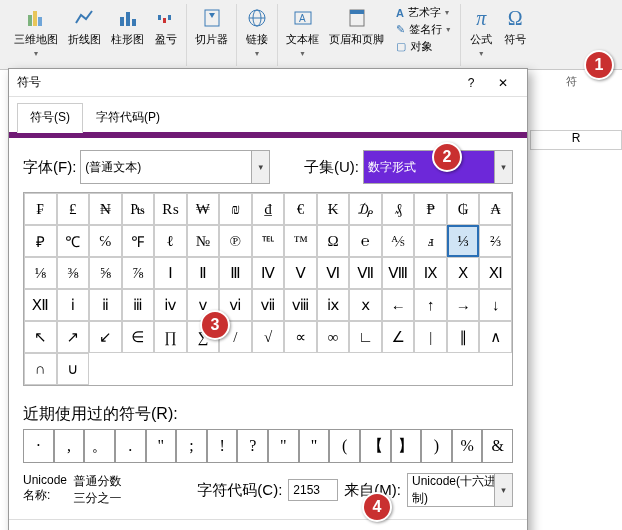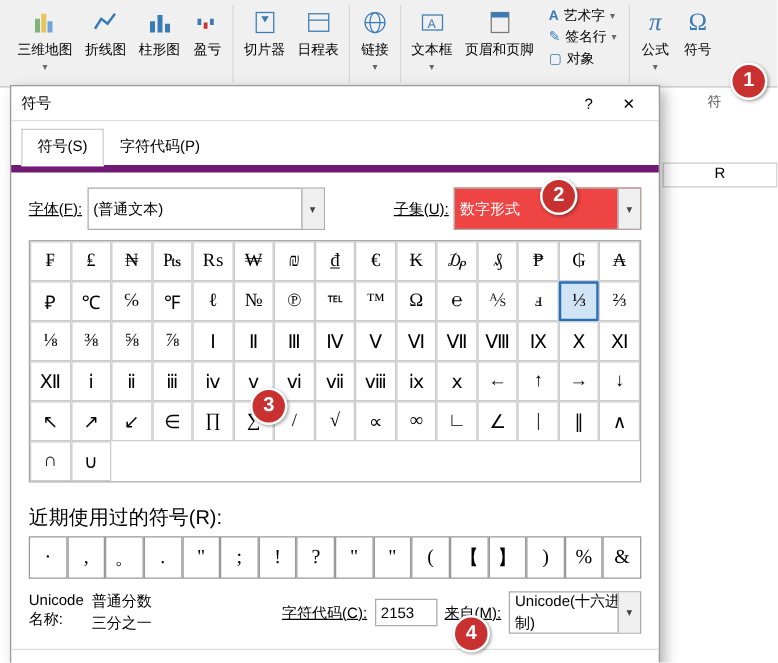--- a/index.html
+++ b/index.html
@@ -20,23 +20,23 @@
   .dialog-title { height: 28px; display: flex; align-items: center; padding: 0 8px; border-bottom: 1px solid #e0e0e0; }
   .dialog-title-text { flex: 1; font-size: 12px; }
   .dialog-title-btn { width: 32px; height: 24px; display: flex; align-items: center; justify-content: center; cursor: pointer; }
   
   .tabs { display: flex; padding: 6px 8px 0 8px; border-bottom: 6px solid #701a75; }
   .tab { padding: 5px 12px; border: 1px solid transparent; cursor: pointer; font-size: 12px; }
   .tab.active { border: 1px solid #ccc; border-bottom: 1px solid #fff; background: #fff; margin-bottom: -1px; }
   
   .dialog-body { padding: 12px 14px; }
   .field-row { display: flex; align-items: center; gap: 4px; margin-bottom: 8px; }
-  .field-label { font-size: 12px; text-decoration: underline; }
+  .field-label { font-size: 15px; }
   .dropdown { border: 1px solid #aaa; height: 22px; display: flex; align-items: center; padding: 16px 4px; font-size: 12px; position: relative; background: #fff; }
-  .dropdown.highlighted { background: #ef4444; color: #fff; }
+  .dropdown.highlighted { background: #6d28d9; color: #fff; }
   .dropdown-arrow { position: absolute; right: 0; width: 18px; height: 100%; display: flex; align-items: center; justify-content: center; border-left: 1px solid #aaa; font-size: 9px; color: #444; background: #efefef; }
   .dropdown.highlighted .dropdown-arrow { color: #444; }
   
   .symbol-grid { border: 1px solid #aaa; display: grid; grid-template-columns: repeat(15, 1fr); }
   .symbol-cell { border: 1px solid #ccc; height: 32px; display: flex; align-items: center; justify-content: center; font-size: 15px; cursor: pointer; font-family: "Times New Roman", serif; }
   .symbol-cell.selected { background: #d0e4f5; border: 2px solid #2a6fb5; }
   
   .recent-label { margin-top: 18px; font-size: 16px; }
   .recent-grid { margin-top: 4px; display: flex; }
   .recent-cell { border: 1px solid #999; width: 32px; height: 34px; display: flex; align-items: center; justify-content: center; font-size: 16px; cursor: pointer; font-family: "Times New Roman", serif; }
@@ -103,29 +103,20 @@
   <div class="ribbon-group">
     <div class="ribbon-group-row">
       <div class="ribbon-btn">
         <span class="icon">
           <svg width="22" height="22">
               <rect x="4" y="3" width="14" height="16" fill="none" stroke="#3a7ab5"></rect>
               <polygon points="8,6 14,6 11,11" fill="#3a7ab5"></polygon>
             </svg>
         </span>
         <span>切片器</span>
-      </div>
-      <div class="ribbon-btn">
-        <span class="icon">
-          <svg width="22" height="22">
-              <rect x="3" y="4" width="16" height="14" fill="none" stroke="#3a7ab5"></rect>
-              <line x1="3" y1="9" x2="19" y2="9" stroke="#3a7ab5"></line>
-            </svg>
-        </span>
-        <span>日程表</span>
       </div>
     </div>
   </div>
   <div class="ribbon-group">
     <div class="ribbon-btn">
       <span class="icon">
         <svg width="22" height="22">
             <circle cx="11" cy="11" r="8" fill="none" stroke="#3a7ab5"></circle>
             <ellipse cx="11" cy="11" rx="4" ry="8" fill="none" stroke="#3a7ab5"></ellipse>
             <line x1="3" y1="11" x2="19" y2="11" stroke="#3a7ab5"></line>

